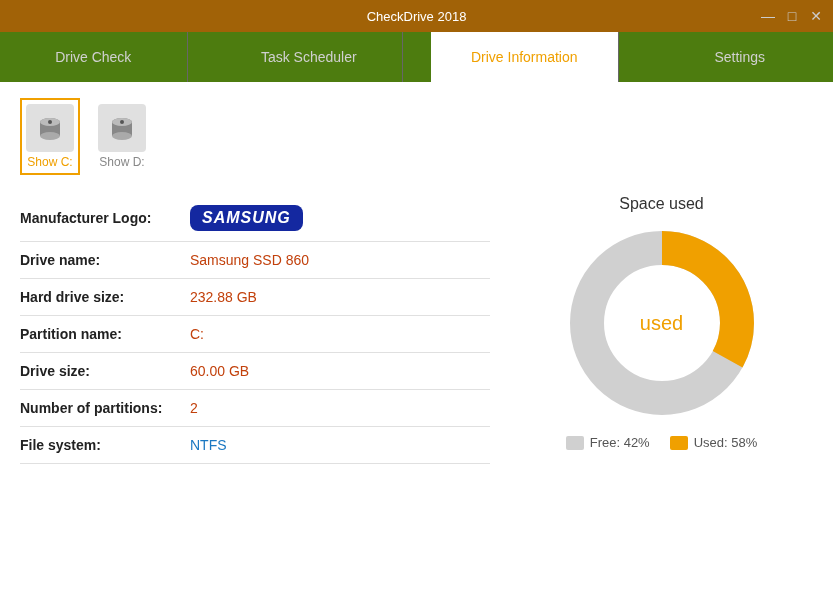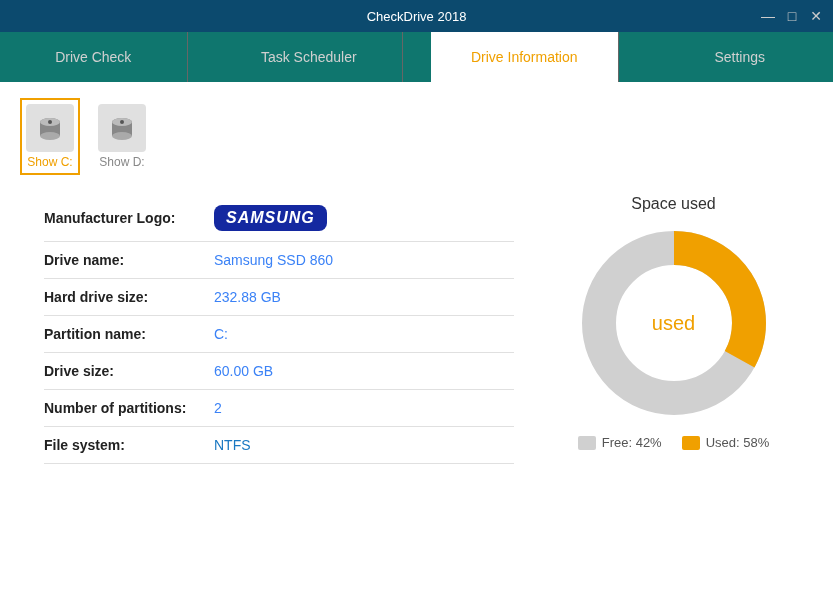--- a/index.html
+++ b/index.html
@@ -6,21 +6,21 @@
     body {
       font-family: 'Segoe UI', Arial, sans-serif;
       background: #fff;
       width: 833px;
       height: 590px;
       overflow: hidden;
     }
 
     
     .title-bar {
-      background: #0c4a6e;
+      background: #a16207;
       height: 32px;
       display: flex;
       align-items: center;
       justify-content: center;
       position: relative;
     }
     .title-bar-title {
       color: #fff;
       font-size: 13px;
     }
@@ -34,21 +34,21 @@
       color: #ccc;
       font-size: 14px;
       cursor: pointer;
       width: 18px;
       text-align: center;
       line-height: 1;
     }
 
     
     .tab-bar {
-      background: #0f766e;
+      background: #4d7c0f;
       display: flex;
       height: 50px;
       gap: 28px;
     }
     .tab {
       flex: 1;
       display: flex;
       align-items: center;
       justify-content: center;
       color: #d0d0d0;
@@ -110,36 +110,35 @@
     
     .main-split {
       display: flex;
       flex: 1;
     }
 
     
     .info-panel {
       flex: 0 0 490px;
       padding-right: 20px;
-      margin-left: 24px;
     }
     .info-row {
       display: flex;
       align-items: center;
       padding: 10px 0;
       border-bottom: 1px solid #e0e0e0;
       font-size: 14px;
     }
     .info-label {
       font-weight: bold;
       color: #222;
       min-width: 170px;
     }
     .info-value {
-      color: #3b82f6;
+      color: #c2410c;
     }
     .info-value.blue {
       color: #1a78c2;
     }
 
     
     .samsung-logo {
       display: inline-block;
       background: #1428A0;
       padding: 4px 12px;

